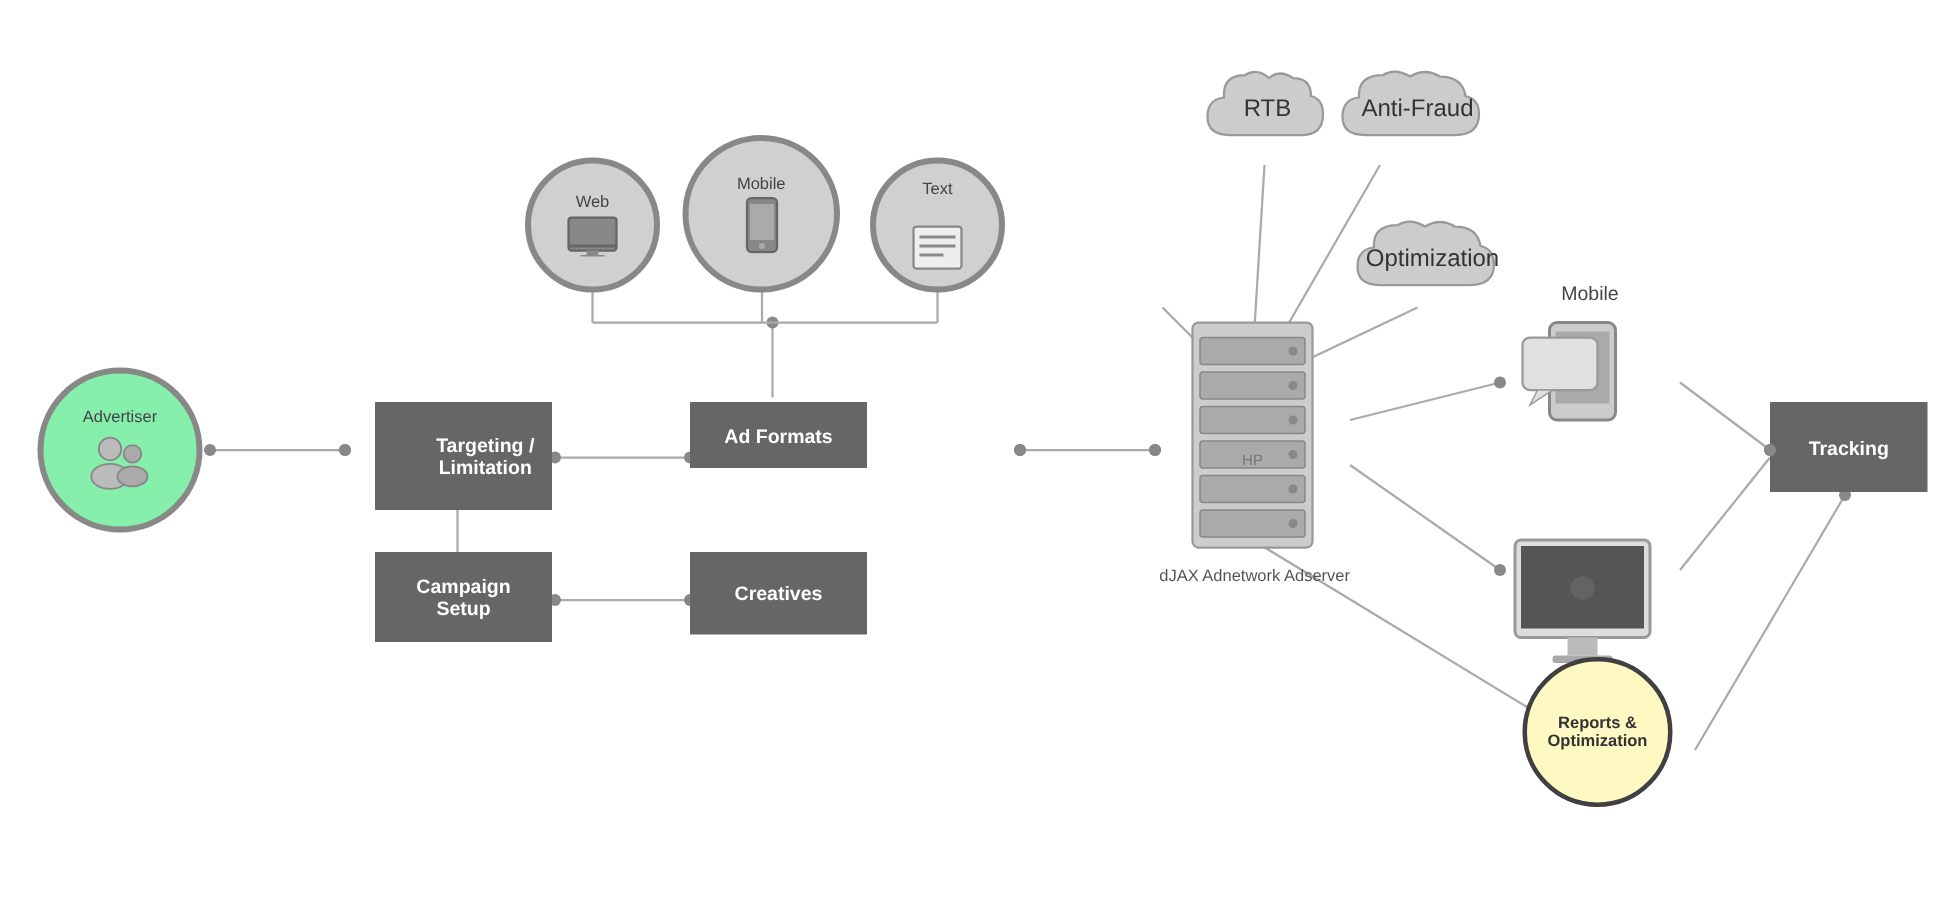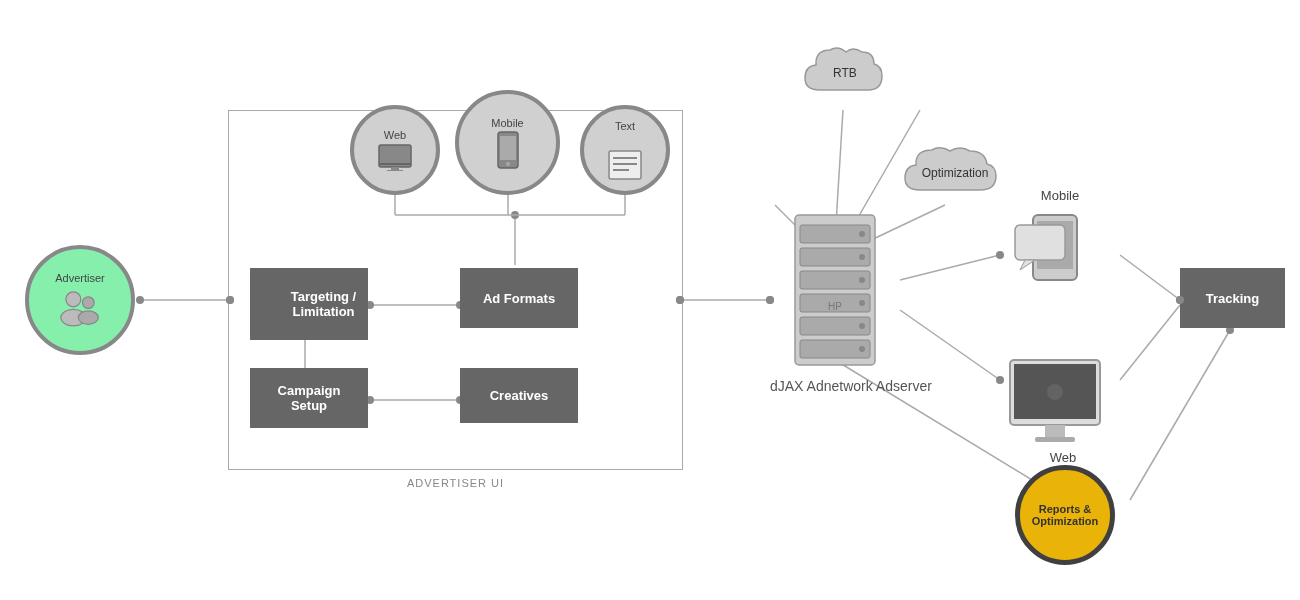--- a/index.html
+++ b/index.html
@@ -55,21 +55,21 @@
       color: #333;
     }
     .cloud svg {
       position: absolute;
       top: 0; left: 0;
       width: 100%; height: 100%;
     }
     .cloud-text {
       position: relative;
       z-index: 2;
-      font-size: 12px;
+      font-size: 16px;
       color: #333;
     }
     
     .advertiser-ui-box {
       position: absolute;
       border: 1.5px solid #aaa;
       background: transparent;
     }
     .advertiser-ui-label {
       position: absolute;
@@ -85,21 +85,21 @@
     .lines-svg {
       position: absolute;
       top: 0; left: 0;
       width: 1300px;
       height: 600px;
       pointer-events: none;
     }
     .server-label {
       position: absolute;
       text-align: right;
-      font-size: 14px;
+      font-size: 11px;
       color: #555;
       white-space: nowrap;
     }
     
     .dot {
       position: absolute;
       width: 8px;
       height: 8px;
       border-radius: 50%;
       background: #888;
@@ -179,23 +179,20 @@
     <div style="font-size:11px;color:#444;margin-bottom:4px;">Advertiser</div>
 
     <svg width="50" height="40" viewBox="0 0 60 45">
       <circle cx="22" cy="12" r="9" fill="#bbb" stroke="#888" stroke-width="1.5"></circle>
       <ellipse cx="22" cy="34" rx="15" ry="10" fill="#bbb" stroke="#888" stroke-width="1.5"></ellipse>
       <circle cx="40" cy="16" r="7" fill="#aaa" stroke="#888" stroke-width="1.5"></circle>
       <ellipse cx="40" cy="34" rx="12" ry="8" fill="#aaa" stroke="#888" stroke-width="1.5"></ellipse>
     </svg>
   </div>
 
-  <div class="advertiser-ui-box" style="left:228px;top:110px;width:455px;height:360px;">
-    <div class="advertiser-ui-label">ADVERTISER UI</div>
-  </div>
 
   <div class="circle device-circle" style="width:90px;height:90px;left:350px;top:105px;">
     <div style="font-size:11px;color:#444;margin-bottom:2px;">Web</div>
     <svg width="36" height="28" viewBox="0 0 36 28">
       <rect x="2" y="2" width="32" height="22" rx="2" fill="#888" stroke="#666" stroke-width="1.5"></rect>
       <rect x="2" y="20" width="32" height="2" fill="#666"></rect>
       <rect x="14" y="24" width="8" height="3" fill="#888"></rect>
       <rect x="10" y="27" width="16" height="1.5" fill="#888"></rect>
     </svg>
   </div>
@@ -220,21 +217,21 @@
   </div>
 
   <div class="box" style="left:250px;top:268px;width:118px;height:72px;padding-left:37px;">
     <span>Targeting /<br>Limitation</span>
   </div>
 
   <div class="box" style="left:250px;top:368px;width:118px;height:60px;justify-content:center;">
     <span>Campaign<br>Setup</span>
   </div>
 
-  <div class="box" style="left:460px;top:268px;width:118px;height:60px;">
+  <div class="box" style="left:460px;top:268px;width:118px;height:44px;">
     <span>Ad Formats</span>
   </div>
 
   <div class="box" style="left:460px;top:368px;width:118px;height:55px;">
     <span>Creatives</span>
   </div>
 
   <div style="position:absolute;left:780px;top:210px;width:110px;height:170px;">
     <svg width="110" height="160" viewBox="0 0 110 160">
 
@@ -259,20 +256,26 @@
     <div class="server-label" style="top:168px;left:-10px;width:130px;">dJAX Adnetwork Adserver</div>
   </div>
 
   <div class="cloud" style="left:800px;top:40px;width:90px;height:65px;">
     <svg viewBox="0 0 90 65" xmlns="http://www.w3.org/2000/svg">
       <path d="M20 50 Q5 50 5 38 Q5 26 16 25 Q15 10 30 10 Q38 5 46 12 Q53 6 62 12 Q74 12 74 24 Q82 26 82 36 Q82 50 68 50 Z" fill="#ccc" stroke="#999" stroke-width="1.5"></path>
     </svg>
     <span class="cloud-text">RTB</span>
   </div>
 
+  <div class="cloud" style="left:890px;top:40px;width:110px;height:65px;">
+    <svg viewBox="0 0 110 65" xmlns="http://www.w3.org/2000/svg">
+      <path d="M20 50 Q5 50 5 38 Q5 26 16 25 Q15 10 32 10 Q40 5 50 11 Q60 5 70 11 Q85 11 87 24 Q96 26 96 36 Q96 50 80 50 Z" fill="#ccc" stroke="#999" stroke-width="1.5"></path>
+    </svg>
+    <span class="cloud-text">Anti-Fraud</span>
+  </div>
 
 
   <div class="cloud" style="left:900px;top:140px;width:110px;height:65px;">
     <svg viewBox="0 0 110 65" xmlns="http://www.w3.org/2000/svg">
       <path d="M20 50 Q5 50 5 38 Q5 26 16 25 Q15 10 32 10 Q40 5 50 11 Q60 5 70 11 Q85 11 87 24 Q96 26 96 36 Q96 50 80 50 Z" fill="#ccc" stroke="#999" stroke-width="1.5"></path>
     </svg>
     <span class="cloud-text">Optimization</span>
   </div>
 
   <div style="position:absolute;left:1020px;top:188px;font-size:13px;color:#444;text-align:center;width:80px;">Mobile</div>
@@ -296,21 +299,21 @@
       <rect x="10" y="5" width="90" height="65" rx="4" fill="#ddd" stroke="#999" stroke-width="2"></rect>
       <rect x="14" y="9" width="82" height="55" fill="#555"></rect>
 
       <rect x="45" y="70" width="20" height="12" fill="#bbb"></rect>
       <rect x="35" y="82" width="40" height="5" rx="2" fill="#aaa"></rect>
 
       <circle cx="55" cy="37" r="8" fill="#777" opacity="0.4"></circle>
     </svg>
   </div>
 
-  <div class="circle circle-outer" style="width:100px;height:100px;left:1015px;top:465px;border:5px solid #404040;background:#eab308;">
+  <div class="circle circle-outer" style="width:100px;height:100px;left:1015px;top:438px;border:3px solid #404040;background:#fef9c3;">
     <span style="font-size:11px;color:#333;font-weight:bold;text-align:center;padding:5px;">Reports &amp;<br>Optimization</span>
   </div>
 
   <div class="box" style="left:1180px;top:268px;width:105px;height:60px;font-size:13px;">
     <span>Tracking</span>
   </div>
 
   <div class="dot" style="left:136px;top:296px;"></div>
   <div class="dot" style="left:226px;top:296px;"></div>
   <div class="dot" style="left:676px;top:296px;"></div>

